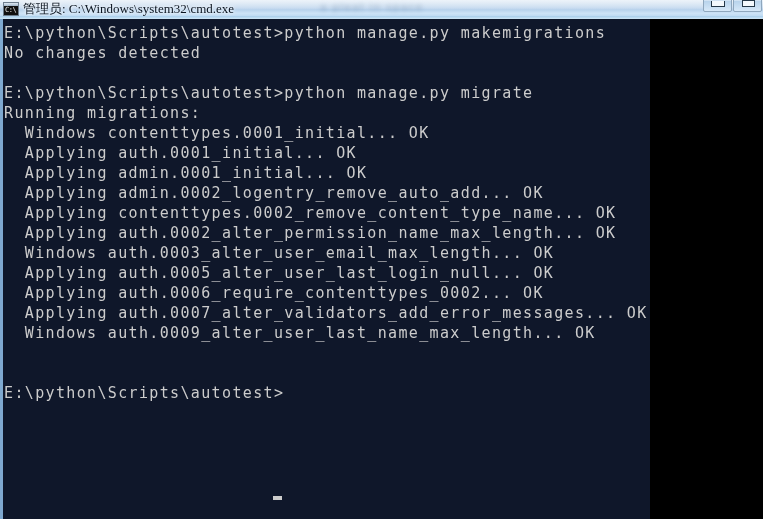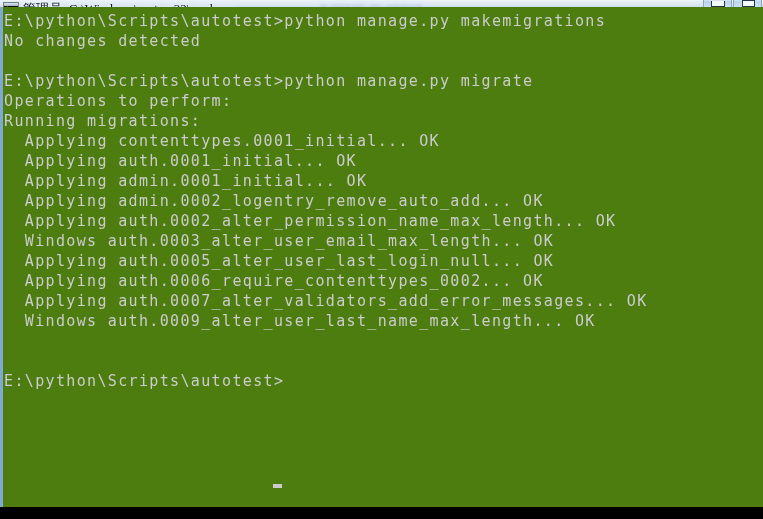--- a/index.html
+++ b/index.html
@@ -157,24 +157,24 @@
     border: 1px solid #253848;
     border-top-width: 3px;
     box-sizing: border-box;
     background: #f4f9fd;
   }
 
   
   #console {
     position: absolute;
     left: 0;
-    top: 7px;
-    width: 763px;
+    top: 19px;
+    width: 650px;
     height: 500px;
-    background: #4d7c0f;
+    background: #0f172a;
     overflow: hidden;
     box-sizing: border-box;
     border-left: 3px solid #7fa9d0;
   }
   #console-inner {
     position: absolute;
     left: 1px;
     top: 4px;
     width: 757px;
   }
@@ -227,26 +227,26 @@
 
     <div id="titlebar-bottomline"></div>
   </div>
 
   <div id="console">
     <div id="console-inner">
         <div class="line">E:\python\Scripts\autotest&gt;python manage.py makemigrations</div>
         <div class="line">No changes detected</div>
         <div class="line blank">&nbsp;</div>
         <div class="line">E:\python\Scripts\autotest&gt;python manage.py migrate</div>
-        <div class="line">Operations to perform:</div>
         <div class="line">Running migrations:</div>
-        <div class="line">  Applying contenttypes.0001_initial... OK</div>
+        <div class="line">  Windows contenttypes.0001_initial... OK</div>
         <div class="line">  Applying auth.0001_initial... OK</div>
         <div class="line">  Applying admin.0001_initial... OK</div>
         <div class="line">  Applying admin.0002_logentry_remove_auto_add... OK</div>
+        <div class="line">  Applying contenttypes.0002_remove_content_type_name... OK</div>
         <div class="line">  Applying auth.0002_alter_permission_name_max_length... OK</div>
         <div class="line">  Windows auth.0003_alter_user_email_max_length... OK</div>
         <div class="line">  Applying auth.0005_alter_user_last_login_null... OK</div>
         <div class="line">  Applying auth.0006_require_contenttypes_0002... OK</div>
         <div class="line">  Applying auth.0007_alter_validators_add_error_messages... OK</div>
         <div class="line">  Windows auth.0009_alter_user_last_name_max_length... OK</div>
         <div class="line blank">&nbsp;</div>
         <div class="line blank">&nbsp;</div>
         <div class="line">E:\python\Scripts\autotest&gt;</div>
       </div>

